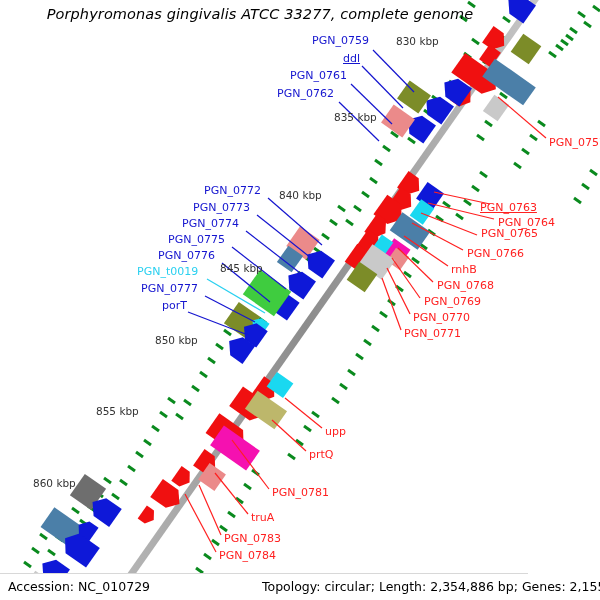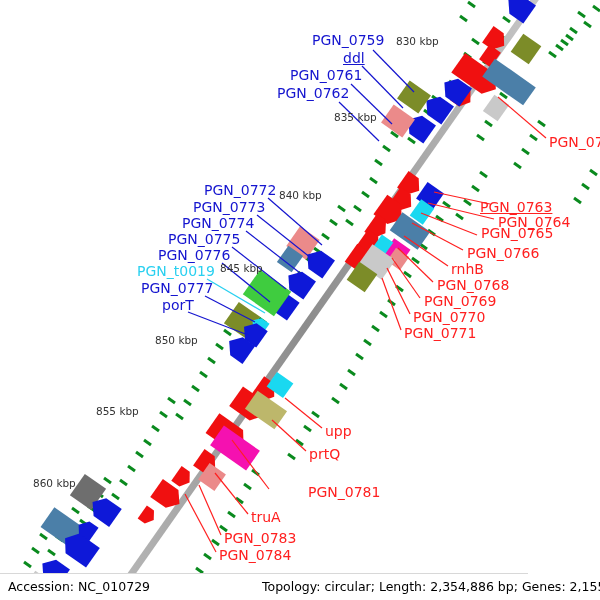--- a/index.html
+++ b/index.html
@@ -21,21 +21,21 @@
     position:absolute;left:0;bottom:0;width:528px;height:26px;
     background:#ffffff;border-top:1px solid #d8d8d8;
   }
   .status-left{
     position:absolute;left:8px;top:5px;font-size:12.5px;color:#000;white-space:nowrap;
   }
   .status-right{
     position:absolute;left:262px;top:5px;font-size:12.5px;color:#000;white-space:nowrap;
   }
 
-  .lbl{position:absolute;font-size:14px;white-space:nowrap;line-height:11px;}
+  .lbl{position:absolute;font-size:11px;white-space:nowrap;line-height:11px;}
   .lbl-blue{color:#1515cf;}
   .lbl-red{color:#ff2020;}
   .lbl-cyan{color:#29d0f0;}
   .lbl-tick{color:#333333;font-size:10.5px;}
   .r-align{transform:translateX(-100%);}
 </style>
 </head>
 <body>
 
 <div id="stage">
@@ -247,20 +247,21 @@
         <line x1="401" y1="330" x2="382" y2="278" stroke="#ff2020" stroke-width="1.2"></line>
         <line x1="322" y1="428" x2="285" y2="398" stroke="#ff2020" stroke-width="1.2"></line>
         <line x1="306" y1="451" x2="272" y2="420" stroke="#ff2020" stroke-width="1.2"></line>
         <line x1="269" y1="489" x2="232" y2="440" stroke="#ff2020" stroke-width="1.2"></line>
         <line x1="248" y1="514" x2="215" y2="473" stroke="#ff2020" stroke-width="1.2"></line>
         <line x1="221" y1="535" x2="199" y2="485" stroke="#ff2020" stroke-width="1.2"></line>
         <line x1="216" y1="552" x2="185" y2="494" stroke="#ff2020" stroke-width="1.2"></line>
       </g>
   </svg>
 
+  <div class="title">Porphyromonas gingivalis ATCC 33277, complete genome</div>
 
   <div id="text-layer">
       <div class="lbl lbl-blue r-align" style="left: 312px; top: 35px; transform: none;">PGN_0759</div>
       <div class="lbl lbl-blue r-align" style="left: 343px; top: 53px; transform: none; text-decoration: underline;">ddl</div>
       <div class="lbl lbl-blue r-align" style="left: 290px; top: 70px; transform: none;">PGN_0761</div>
       <div class="lbl lbl-blue r-align" style="left: 277px; top: 88px; transform: none;">PGN_0762</div>
       <div class="lbl lbl-blue r-align" style="left: 204px; top: 185px; transform: none;">PGN_0772</div>
       <div class="lbl lbl-blue r-align" style="left: 193px; top: 202px; transform: none;">PGN_0773</div>
       <div class="lbl lbl-blue r-align" style="left: 182px; top: 218px; transform: none;">PGN_0774</div>
       <div class="lbl lbl-blue r-align" style="left: 168px; top: 234px; transform: none;">PGN_0775</div>
@@ -273,21 +274,21 @@
       <div class="lbl lbl-red" style="left: 498px; top: 217px;">PGN_0764</div>
       <div class="lbl lbl-red" style="left: 481px; top: 228px; text-align: center;">PGN_0765</div>
       <div class="lbl lbl-red" style="left: 467px; top: 248px;">PGN_0766</div>
       <div class="lbl lbl-red" style="left: 451px; top: 264px;">rnhB</div>
       <div class="lbl lbl-red" style="left: 437px; top: 280px;">PGN_0768</div>
       <div class="lbl lbl-red" style="left: 424px; top: 296px;">PGN_0769</div>
       <div class="lbl lbl-red" style="left: 413px; top: 312px;">PGN_0770</div>
       <div class="lbl lbl-red" style="left: 404px; top: 328px;">PGN_0771</div>
       <div class="lbl lbl-red" style="left: 325px; top: 426px;">upp</div>
       <div class="lbl lbl-red" style="left: 309px; top: 449px;">prtQ</div>
-      <div class="lbl lbl-red" style="left: 272px; top: 487px; margin-left: 36px;">PGN_0781</div>
+      <div class="lbl lbl-red" style="left: 272px; top: 487px;">PGN_0781</div>
       <div class="lbl lbl-red" style="left: 251px; top: 512px;">truA</div>
       <div class="lbl lbl-red" style="left: 224px; top: 533px;">PGN_0783</div>
       <div class="lbl lbl-red" style="left: 219px; top: 550px;">PGN_0784</div>
       <div class="lbl lbl-tick" style="left: 396px; top: 36px;">830 kbp</div>
       <div class="lbl lbl-tick" style="left: 334px; top: 112px;">835 kbp</div>
       <div class="lbl lbl-tick" style="left: 279px; top: 190px;">840 kbp</div>
       <div class="lbl lbl-tick" style="left: 220px; top: 263px;">845 kbp</div>
       <div class="lbl lbl-tick" style="left: 155px; top: 335px;">850 kbp</div>
       <div class="lbl lbl-tick" style="left: 96px; top: 406px;">855 kbp</div>
       <div class="lbl lbl-tick" style="left: 33px; top: 478px;">860 kbp</div>

